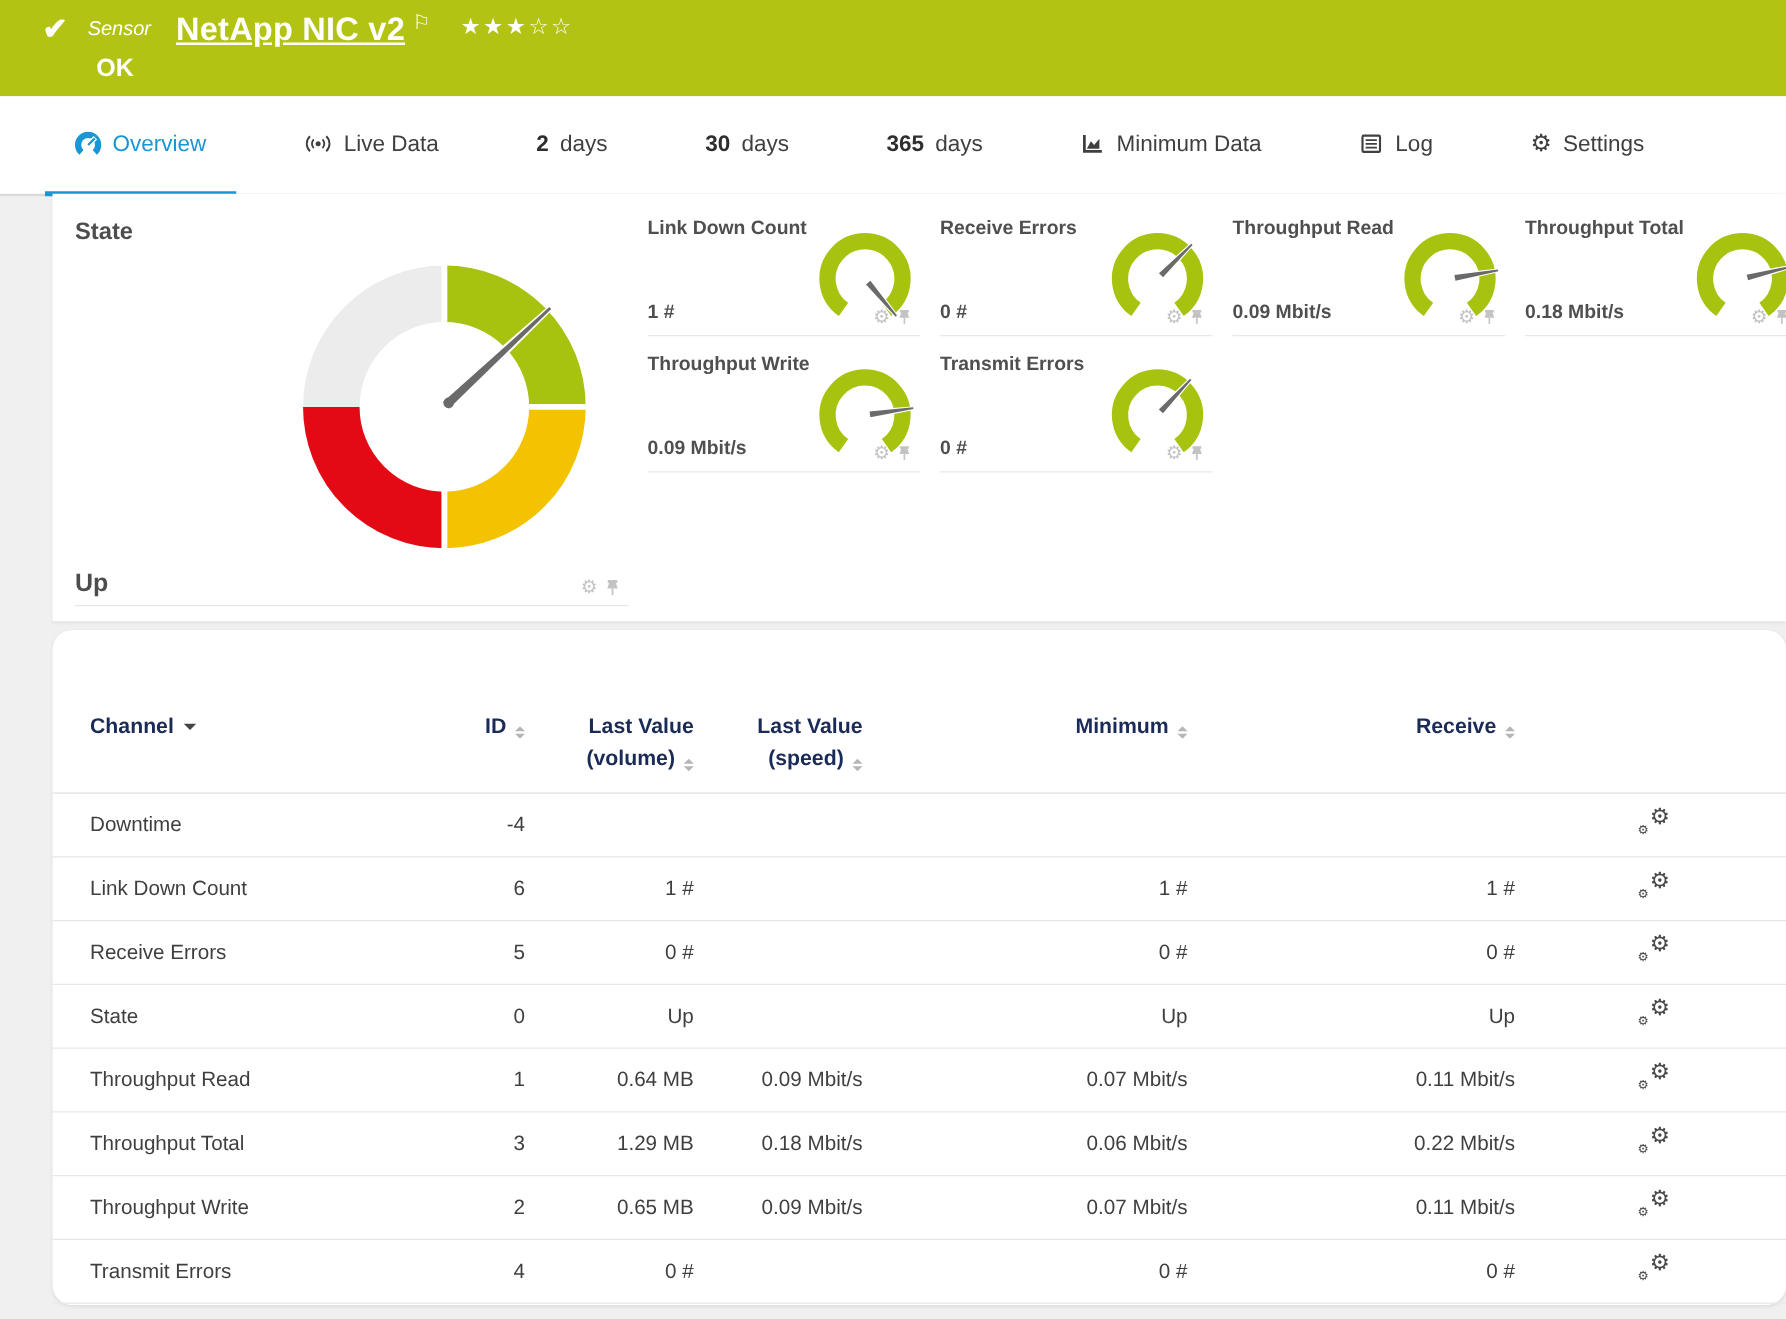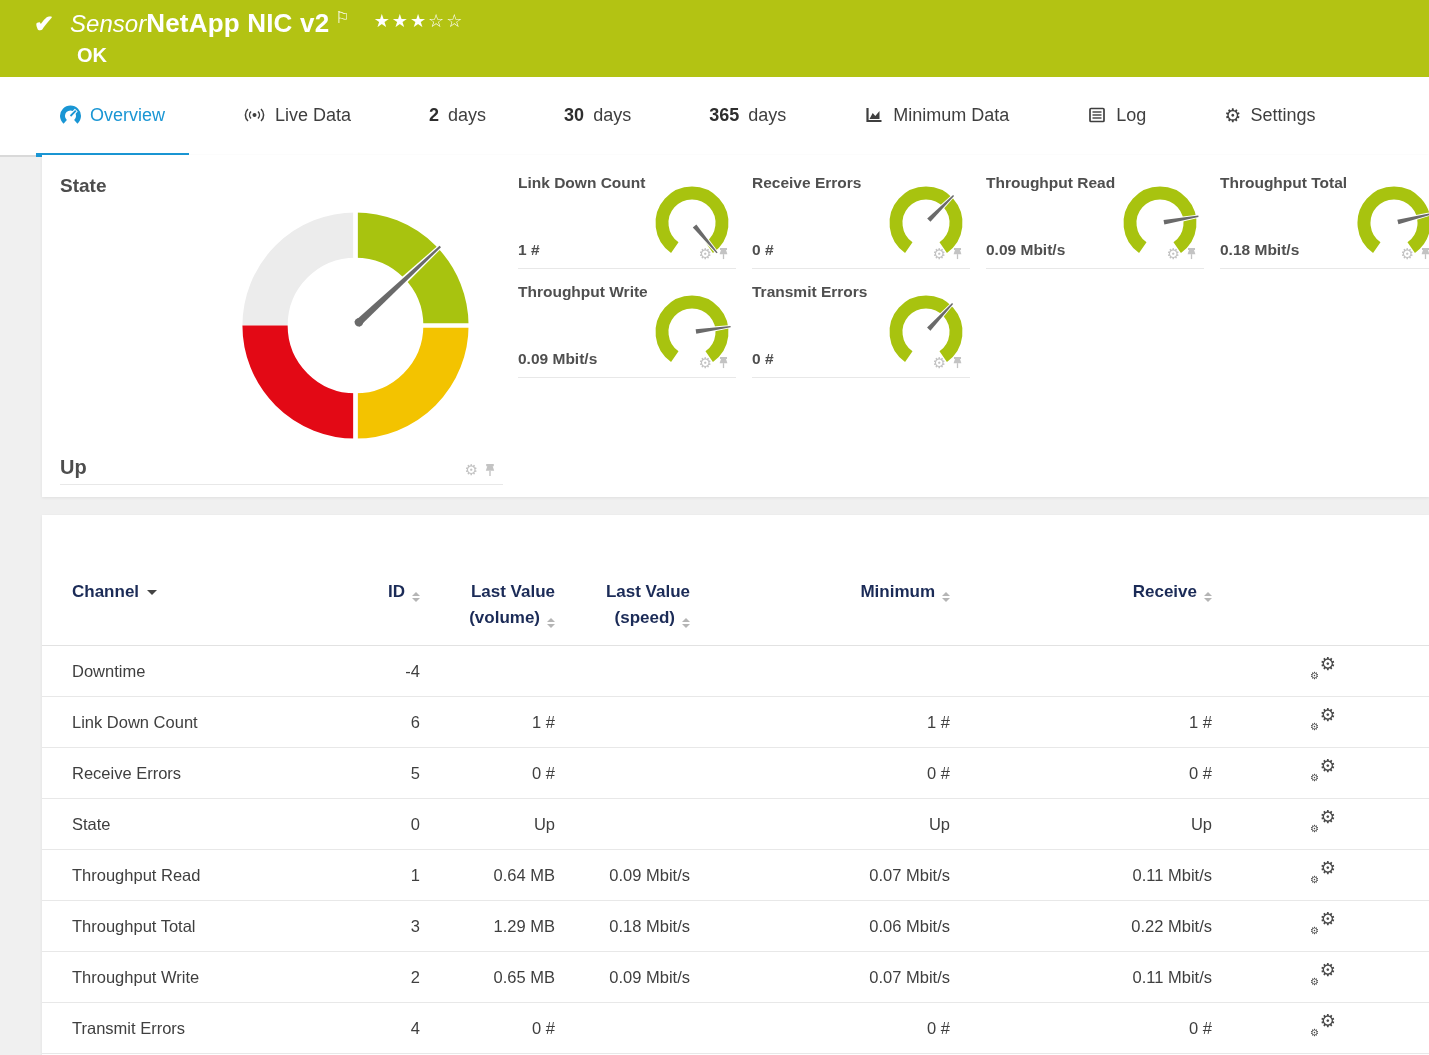--- a/index.html
+++ b/index.html
@@ -4,40 +4,40 @@
 <style>
   * { margin:0; padding:0; box-sizing:border-box; }
   html,body { background:#f0f0f0; }
   body { font-family:"Liberation Sans", sans-serif; color:#3f3f3f; }
   #page { position:relative; width:1429px; height:1055px; background:#f0f0f0; overflow:hidden; }
 
   
   .topbar { position:absolute; left:0; top:0; width:100%; height:77px; background:#b3c313; color:#fff; }
   .topbar-line1 { display:flex; align-items:center; padding:8px 0 0 34px; }
   .check-icon { font-size:24px; font-weight:bold; margin-right:16px; line-height:1; }
-  .sensor-kind { font-size:24px; font-style:italic; font-weight:300; margin-right:0; }
-  .sensor-title { font-size:26px; font-weight:bold; letter-spacing:.2px; }
+  .sensor-kind { font-size:16px; font-style:italic; font-weight:300; margin-right:20px; }
+  .sensor-title { font-size:26px; font-weight:bold; letter-spacing:.2px;text-decoration:underline; }
   .flag-icon { font-size:16px; margin:-12px 0 0 6px; }
   .stars { font-size:18px; letter-spacing:2px; margin:-6px 0 0 24px; }
   .status-ok { position:absolute; left:77px; top:44px; font-size:20px; font-weight:bold; }
 
   
   .tabstrip { position:absolute; left:0; top:77px; width:100%; height:80px; background:#fff;
               border-bottom:2px solid #d9d9d9; display:flex; align-items:stretch; padding-left:36px; }
   .tab { display:flex; align-items:center; gap:9px; padding:0 24px; margin-right:30px; cursor:pointer;
          font-size:18px; color:#3f3f3f; border-bottom:4px solid transparent; margin-bottom:-2px; }
   .tab .num { font-weight:bold; color:#2e2e2e; }
   .tab.active { color:#1a96d4; border-bottom-color:#1a96d4; }
   .tab svg, .tab .uni { flex:0 0 auto; }
   .uni-gear { font-size:19px; line-height:1; }
 
   
   .panel { position:absolute; left:42px; right:0; background:#fff; box-shadow:0 1px 3px rgba(0,0,0,.07); }
   #panel-gauges { top:155px; height:342px; }
-  #panel-table  { top:515px; height:540px; }
+  #panel-table  { top:504px; height:540px;border-radius:16px; }
 
   
   .state-card { position:absolute; left:0; top:0; width:461px; height:342px; }
   .state-title { position:absolute; left:18px; top:20px; font-size:19px; font-weight:bold; color:#4d4d4d; }
   .state-gauge { position:absolute; left:191px; top:48px; }
   .state-value { position:absolute; left:18px; bottom:18px; font-size:20px; font-weight:bold; color:#4d4d4d; }
   .state-icons { position:absolute; right:6px; bottom:20px; }
   .state-card .sep { position:absolute; left:18px; right:0; bottom:12px; border-bottom:1px solid #e8e8e8; }
 
   

